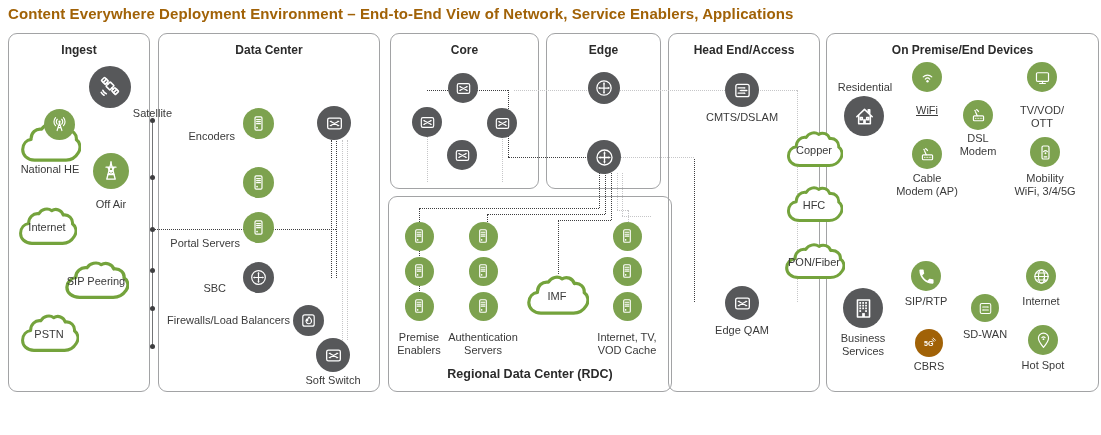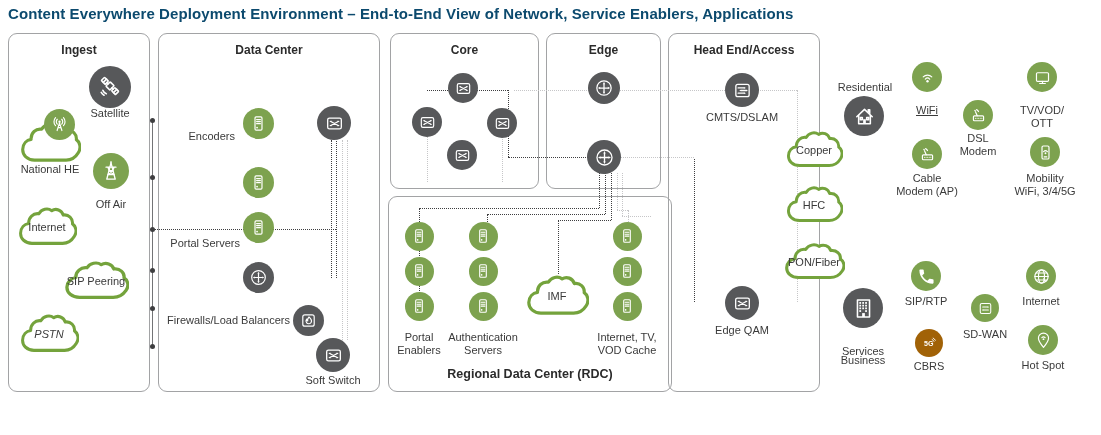--- a/index.html
+++ b/index.html
@@ -1,17 +1,17 @@
 <!DOCTYPE html>
 <html><head>
 <meta charset="utf-8">
 <style>
   html,body{margin:0;padding:0;background:#fff;font-family:"Liberation Sans",sans-serif;}
   #canvas{position:relative;width:1101px;height:435px;background:#fff;overflow:hidden;}
-  #main-title{position:absolute;left:8px;top:5px;width:860px;font-size:15px;font-weight:bold;color:#0c4a6e;letter-spacing:.1px;}
+  #main-title{position:absolute;left:8px;top:5px;width:860px;font-size:15px;font-weight:bold;color:#a16207;letter-spacing:.1px;}
   .group{position:absolute;border:1.5px solid #a2a3a5;border-radius:9px;background:transparent;z-index:1;}
   .group-title{position:absolute;left:0;right:0;top:9px;text-align:center;font-size:12px;font-weight:bold;color:#2b2b2b;}
   .group-caption{position:absolute;left:0;right:0;text-align:center;font-size:12.5px;font-weight:bold;color:#2b2b2b;}
   .conn{position:absolute;z-index:2;}
   .conn.h{height:0;}
   .conn.v{width:0;}
   .conn.dark.h{border-top:1.5px dotted #3e3e40;}
   .conn.dark.v{border-left:1.5px dotted #3e3e40;}
   .conn.light.h{border-top:1.5px dotted #c6c6c8;}
   .conn.light.v{border-left:1.5px dotted #c6c6c8;}
@@ -40,20 +40,23 @@
       <div class="group-title">Core</div>
     </div>
     <div class="group" style="left: 546px; top: 33px; width: 113px; height: 154px;">
       <div class="group-title">Edge</div>
     </div>
     <div class="group" style="left: 388px; top: 196px; width: 270px; height: 194px; padding-left: 12px;">
       <div class="group-caption" style="top: 170px;">Regional Data Center (RDC)</div>
     </div>
     <div class="group" style="left: 668px; top: 33px; width: 150px; height: 357px;">
       <div class="group-title">Head End/Access</div>
+    </div>
+    <div class="group" style="left: 826px; top: 33px; width: 271px; height: 357px;">
+      <div class="group-title">On Premise/End Devices</div>
     </div>
     <div class="conn solid v" style="left: 152px; top: 120px; height: 226px;"></div>
     <div class="conn dark h" style="left: 152px; top: 229px; width: 184px;"></div>
     <div class="conn dark v" style="left: 331px; top: 140px; height: 138px;"></div>
     <div class="conn dark v" style="left: 336px; top: 141px; height: 137px;"></div>
     <div class="conn light v" style="left: 342px; top: 140px; height: 200px;"></div>
     <div class="conn light v" style="left: 347px; top: 140px; height: 200px;"></div>
     <div class="conn dark h" style="left: 427px; top: 90px; width: 81px;"></div>
     <div class="conn dark v" style="left: 508px; top: 90px; height: 67px;"></div>
     <div class="conn dark h" style="left: 508px; top: 157px; width: 82px;"></div>
@@ -89,21 +92,21 @@
       <svg viewBox="0 0 24 24" width="26" height="26" stroke="#fff" fill="none" stroke-width="1.5" stroke-linecap="round" stroke-linejoin="round">
         <g transform="rotate(45 12 11)">
           <rect x="2.8" y="8.9" width="5" height="4.2" rx=".6"></rect>
           <rect x="16.2" y="8.9" width="5" height="4.2" rx=".6"></rect>
           <rect x="9.4" y="8.2" width="5.2" height="5.6" rx=".7"></rect>
           <path d="M7.8 11 H9.4 M14.6 11 H16.2 M5.3 8.9 V13.1 M18.7 8.9 V13.1"></path>
         </g>
         <path d="M5.4 15 a5 5 0 0 0 3.2 3.2 M3.9 17 a7.4 7.4 0 0 0 2.6 2.6"></path>
       </svg>
     </div>
-    <div class="lbl center" style="left: 40px; width: 140px; top: 107px;">Satellite</div>
+    <div class="lbl center" style="left: 32px; width: 140px; top: 107px; text-align: right;">Satellite</div>
     <div class="cloud" style="left: 19px; top: 120px; width: 62px; height: 46px;">
       <svg viewBox="0 0 100 70" preserveAspectRatio="none">
         <path d="M25 61 C13.5 61 5.5 53.5 6 44.5 C6.4 36.5 12 30.5 19.5 29.5 C19 20 27 12.5 36.5 14 C41 6.5 51 4 58 9 C65 4.5 74.5 8 77 16 C86 14.5 93.5 21.5 92.5 30 C98.5 34 100.5 43 95.5 50 C91 57 84 61 76 61 Z" fill="#ffffff" stroke="#74a33c" stroke-width="5" stroke-linejoin="round"></path>
       </svg>
     </div>
     <div class="lbl center" style="left: -20px; width: 140px; top: 163px;">National HE</div>
     <div class="node-circle" style="left: 43.5px; top: 108.5px; width: 31px; height: 31px; background: rgb(125, 162, 79);">
       <svg viewBox="0 0 24 24" width="19" height="19" stroke="#fff" fill="none" stroke-width="1.5" stroke-linecap="round" stroke-linejoin="round">
         <circle cx="12" cy="8.4" r="1.5" fill="#fff" stroke="none"></circle>
         <path d="M9.2 5.4 a4.3 4.3 0 0 0 0 6.1 M14.8 5.4 a4.3 4.3 0 0 1 0 6.1 M7 3.4 a7.3 7.3 0 0 0 0 10 M17 3.4 a7.3 7.3 0 0 1 0 10"></path>
@@ -124,21 +127,21 @@
         <path d="M25 61 C13.5 61 5.5 53.5 6 44.5 C6.4 36.5 12 30.5 19.5 29.5 C19 20 27 12.5 36.5 14 C41 6.5 51 4 58 9 C65 4.5 74.5 8 77 16 C86 14.5 93.5 21.5 92.5 30 C98.5 34 100.5 43 95.5 50 C91 57 84 61 76 61 Z" fill="#ffffff" stroke="#74a33c" stroke-width="5" stroke-linejoin="round"></path>
       </svg>
       <div class="cloud-label">Internet</div>
     </div>
     <div class="cloud" style="left: 63px; top: 259px; width: 66px; height: 44px;">
       <svg viewBox="0 0 100 70" preserveAspectRatio="none">
         <path d="M25 61 C13.5 61 5.5 53.5 6 44.5 C6.4 36.5 12 30.5 19.5 29.5 C19 20 27 12.5 36.5 14 C41 6.5 51 4 58 9 C65 4.5 74.5 8 77 16 C86 14.5 93.5 21.5 92.5 30 C98.5 34 100.5 43 95.5 50 C91 57 84 61 76 61 Z" fill="#ffffff" stroke="#74a33c" stroke-width="5" stroke-linejoin="round"></path>
       </svg>
       <div class="cloud-label">SIP Peering</div>
     </div>
-    <div class="cloud" style="left: 19px; top: 312px; width: 60px; height: 44px; font-style: italic;">
+    <div class="cloud" style="left: 19px; top: 312px; width: 60px; height: 44px;">
       <svg viewBox="0 0 100 70" preserveAspectRatio="none">
         <path d="M25 61 C13.5 61 5.5 53.5 6 44.5 C6.4 36.5 12 30.5 19.5 29.5 C19 20 27 12.5 36.5 14 C41 6.5 51 4 58 9 C65 4.5 74.5 8 77 16 C86 14.5 93.5 21.5 92.5 30 C98.5 34 100.5 43 95.5 50 C91 57 84 61 76 61 Z" fill="#ffffff" stroke="#74a33c" stroke-width="5" stroke-linejoin="round"></path>
       </svg>
       <div class="cloud-label">PSTN</div>
     </div>
     <div class="node-circle" style="left: 317px; top: 106px; width: 34px; height: 34px; background: rgb(87, 88, 90);">
       <svg viewBox="0 0 24 24" width="21" height="21" stroke="#fff" fill="none" stroke-width="1.5" stroke-linecap="round" stroke-linejoin="round">
         <rect x="4.2" y="5.8" width="15.6" height="12.4" rx="2"></rect>
         <path d="M7.8 9.7 L16.2 14.3 M7.8 14.3 L16.2 9.7"></path>
         <path d="M15.6 13.3 L18 14.4 L15.6 15.3 Z" fill="#fff" stroke="none"></path>
@@ -173,20 +176,21 @@
     <div class="node-circle" style="left: 242.5px; top: 261.5px; width: 31px; height: 31px; background: rgb(87, 88, 90);">
       <svg viewBox="0 0 24 24" width="19" height="19" stroke="#fff" fill="none" stroke-width="1.5" stroke-linecap="round" stroke-linejoin="round">
         <circle cx="12" cy="12" r="8.6"></circle>
         <path d="M12 7.2 V16.8 M7.2 12 H16.8"></path>
         <path d="M12 4.6 L10.6 7.4 L13.4 7.4 Z" fill="#fff" stroke="none"></path>
         <path d="M12 19.4 L10.6 16.6 L13.4 16.6 Z" fill="#fff" stroke="none"></path>
         <path d="M4.6 12 L7.4 10.6 L7.4 13.4 Z" fill="#fff" stroke="none"></path>
         <path d="M19.4 12 L16.6 10.6 L16.6 13.4 Z" fill="#fff" stroke="none"></path>
       </svg>
     </div>
+    <div class="lbl left" style="left: 36px; width: 190px; top: 282px;">SBC</div>
     <div class="node-circle" style="left: 292.5px; top: 304.5px; width: 31px; height: 31px; background: rgb(87, 88, 90);">
       <svg viewBox="0 0 24 24" width="19" height="19" stroke="#fff" fill="none" stroke-width="1.5" stroke-linecap="round" stroke-linejoin="round">
         <rect x="4.8" y="4.8" width="14.4" height="14.4" rx="2.6"></rect>
         <path d="M12.6 7.6 C11 9.4 10.4 11 11 12.6 C9.9 12.2 9.5 11.3 9.6 10.3 C8.6 11.8 8.5 13.5 9.7 14.9 C11.3 16.7 14.2 16.4 15.3 14.5 C16.4 12.6 15.4 10 12.6 7.6 Z"></path>
       </svg>
     </div>
     <div class="lbl left" style="left: 100px; width: 190px; top: 314px;">Firewalls/Load Balancers</div>
     <div class="node-circle" style="left: 316px; top: 338px; width: 34px; height: 34px; background: rgb(87, 88, 90);">
       <svg viewBox="0 0 24 24" width="21" height="21" stroke="#fff" fill="none" stroke-width="1.5" stroke-linecap="round" stroke-linejoin="round">
         <rect x="4.2" y="5.8" width="15.6" height="12.4" rx="2"></rect>
@@ -272,21 +276,21 @@
         <circle cx="10.2" cy="17.2" r="1.1" fill="#fff" stroke="none"></circle>
       </svg>
     </div>
     <div class="node-circle" style="left: 404.5px; top: 291.5px; width: 29px; height: 29px; background: rgb(125, 162, 79);">
       <svg viewBox="0 0 24 24" width="18" height="18" stroke="#fff" fill="none" stroke-width="1.5" stroke-linecap="round" stroke-linejoin="round">
         <rect x="7.6" y="3.6" width="8.8" height="16.8" rx="1.4"></rect>
         <path d="M9.6 7 H14.4 M9.6 9.6 H14.4 M9.6 12.2 H14.4"></path>
         <circle cx="10.2" cy="17.2" r="1.1" fill="#fff" stroke="none"></circle>
       </svg>
     </div>
-    <div class="lbl center" style="left: 349px; width: 140px; top: 331px;">Portal</div>
+    <div class="lbl center" style="left: 349px; width: 140px; top: 331px;">Premise</div>
     <div class="lbl center" style="left: 349px; width: 140px; top: 343.5px;">Enablers</div>
     <div class="node-circle" style="left: 468.5px; top: 221.5px; width: 29px; height: 29px; background: rgb(125, 162, 79);">
       <svg viewBox="0 0 24 24" width="18" height="18" stroke="#fff" fill="none" stroke-width="1.5" stroke-linecap="round" stroke-linejoin="round">
         <rect x="7.6" y="3.6" width="8.8" height="16.8" rx="1.4"></rect>
         <path d="M9.6 7 H14.4 M9.6 9.6 H14.4 M9.6 12.2 H14.4"></path>
         <circle cx="10.2" cy="17.2" r="1.1" fill="#fff" stroke="none"></circle>
       </svg>
     </div>
     <div class="node-circle" style="left: 468.5px; top: 256.5px; width: 29px; height: 29px; background: rgb(125, 162, 79);">
       <svg viewBox="0 0 24 24" width="18" height="18" stroke="#fff" fill="none" stroke-width="1.5" stroke-linecap="round" stroke-linejoin="round">
@@ -452,21 +456,21 @@
           <rect x="13.6" y="8.4" width="1.7" height="1.7"></rect>
           <rect x="8" y="11" width="1.7" height="1.7"></rect>
           <rect x="10.8" y="11" width="1.7" height="1.7"></rect>
           <rect x="13.6" y="11" width="1.7" height="1.7"></rect>
           <rect x="8" y="13.6" width="1.7" height="1.7"></rect>
           <rect x="13.6" y="13.6" width="1.7" height="1.7"></rect>
           <rect x="10.7" y="16.4" width="2.6" height="3.8"></rect>
         </g>
       </svg>
     </div>
-    <div class="lbl center" style="left: 793px; width: 140px; top: 332px; margin-top: 22px;">Business</div>
+    <div class="lbl center" style="left: 793px; width: 140px; top: 332px;">Business</div>
     <div class="lbl center" style="left: 793px; width: 140px; top: 344.5px;">Services</div>
     <div class="node-circle" style="left: 911px; top: 261px; width: 30px; height: 30px; background: rgb(125, 162, 79);">
       <svg viewBox="0 0 24 24" width="19" height="19" stroke="#fff" fill="none" stroke-width="1.5" stroke-linecap="round" stroke-linejoin="round">
         <path fill="#fff" stroke="none" d="M6.54 10.79 c1.44 2.83 3.76 5.14 6.59 6.59 l2.2-2.21 c.27-.27.67-.36 1.02-.24 1.12.37 2.33.57 3.57.57 .55 0 1 .45 1 1 V20 c0 .55-.45 1-1 1 C10.61 21 3 13.39 3 4 c0-.55.45-1 1-1 h3.5 c.55 0 1 .45 1 1 0 1.25.2 2.45.57 3.57 .11.35.03.74-.25 1.02 l-2.28 2.2 Z"></path>
       </svg>
     </div>
     <div class="lbl center" style="left: 856px; width: 140px; top: 295px;">SIP/RTP</div>
     <div class="node-circle" style="left: 915px; top: 329px; width: 28px; height: 28px; background: #a16207;">
       <svg viewBox="0 0 24 24" width="17" height="17" stroke="#fff" fill="none" stroke-width="1.5" stroke-linecap="round" stroke-linejoin="round">
         <text x="11" y="16" text-anchor="middle" font-size="10" font-weight="bold" fill="#fff" stroke="none" font-family="Liberation Sans, sans-serif">5G</text>

